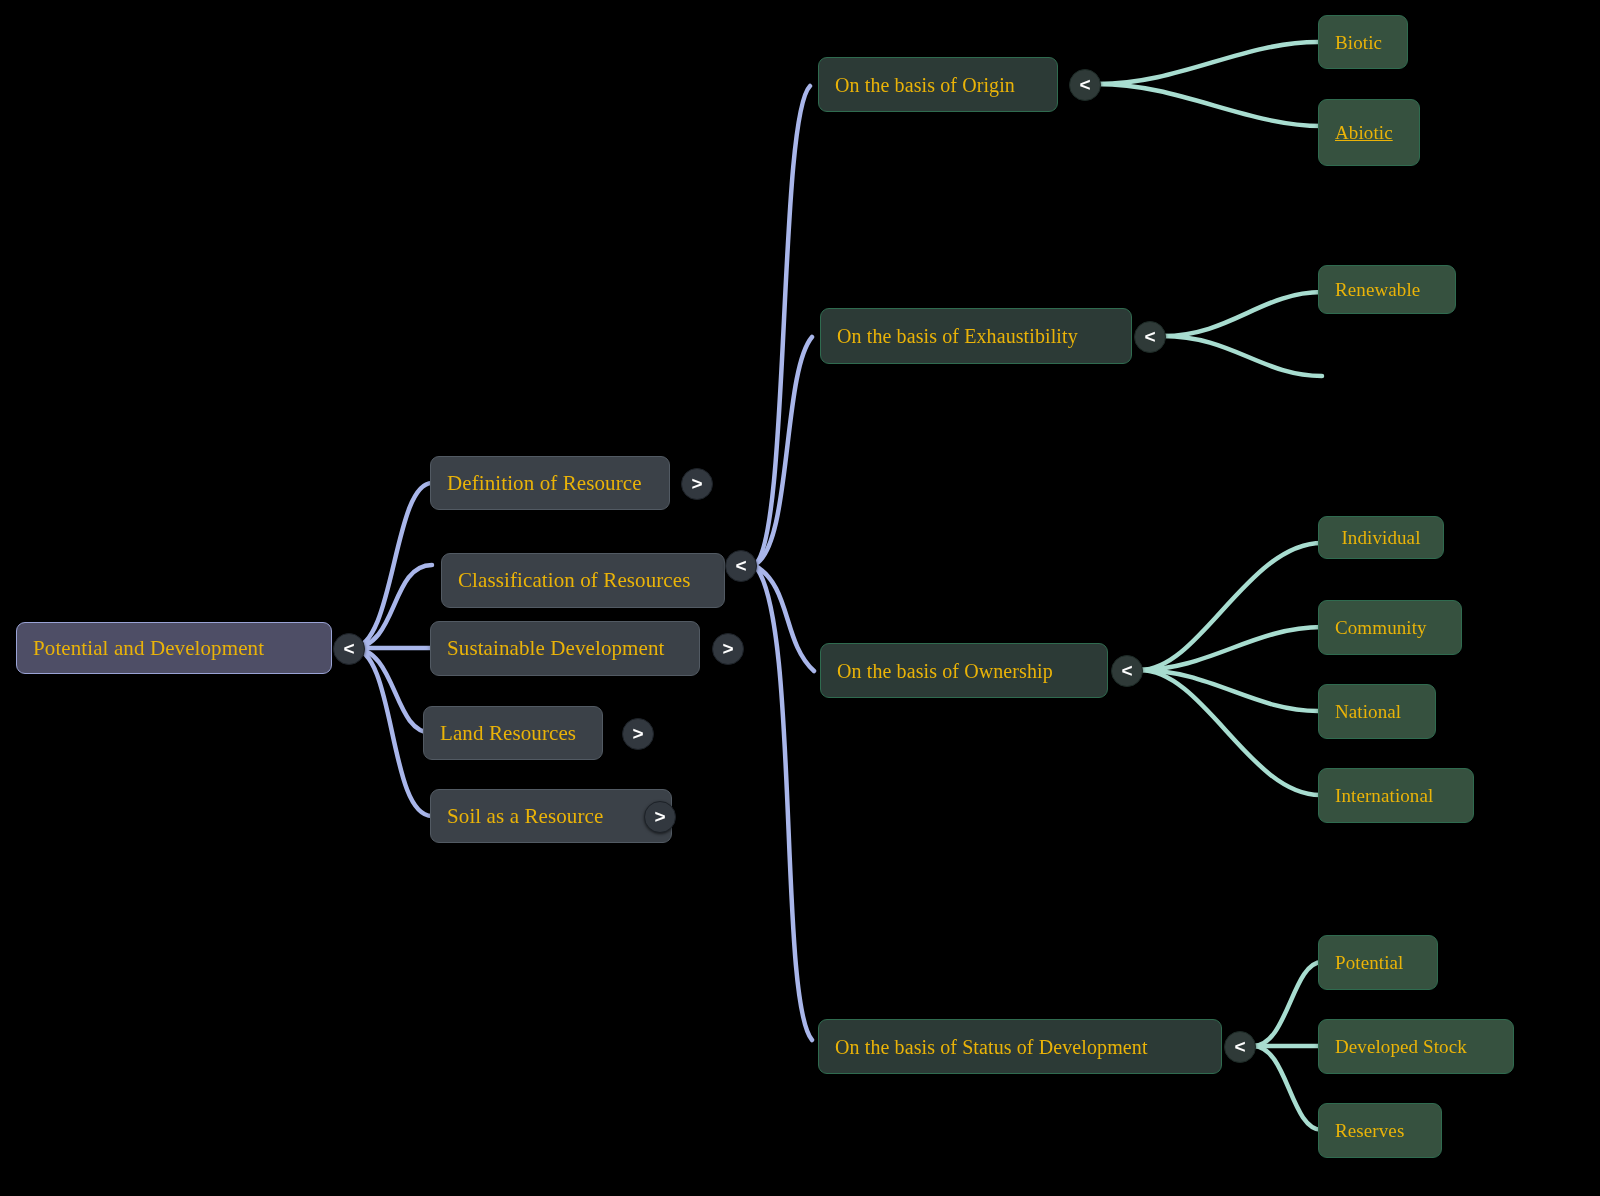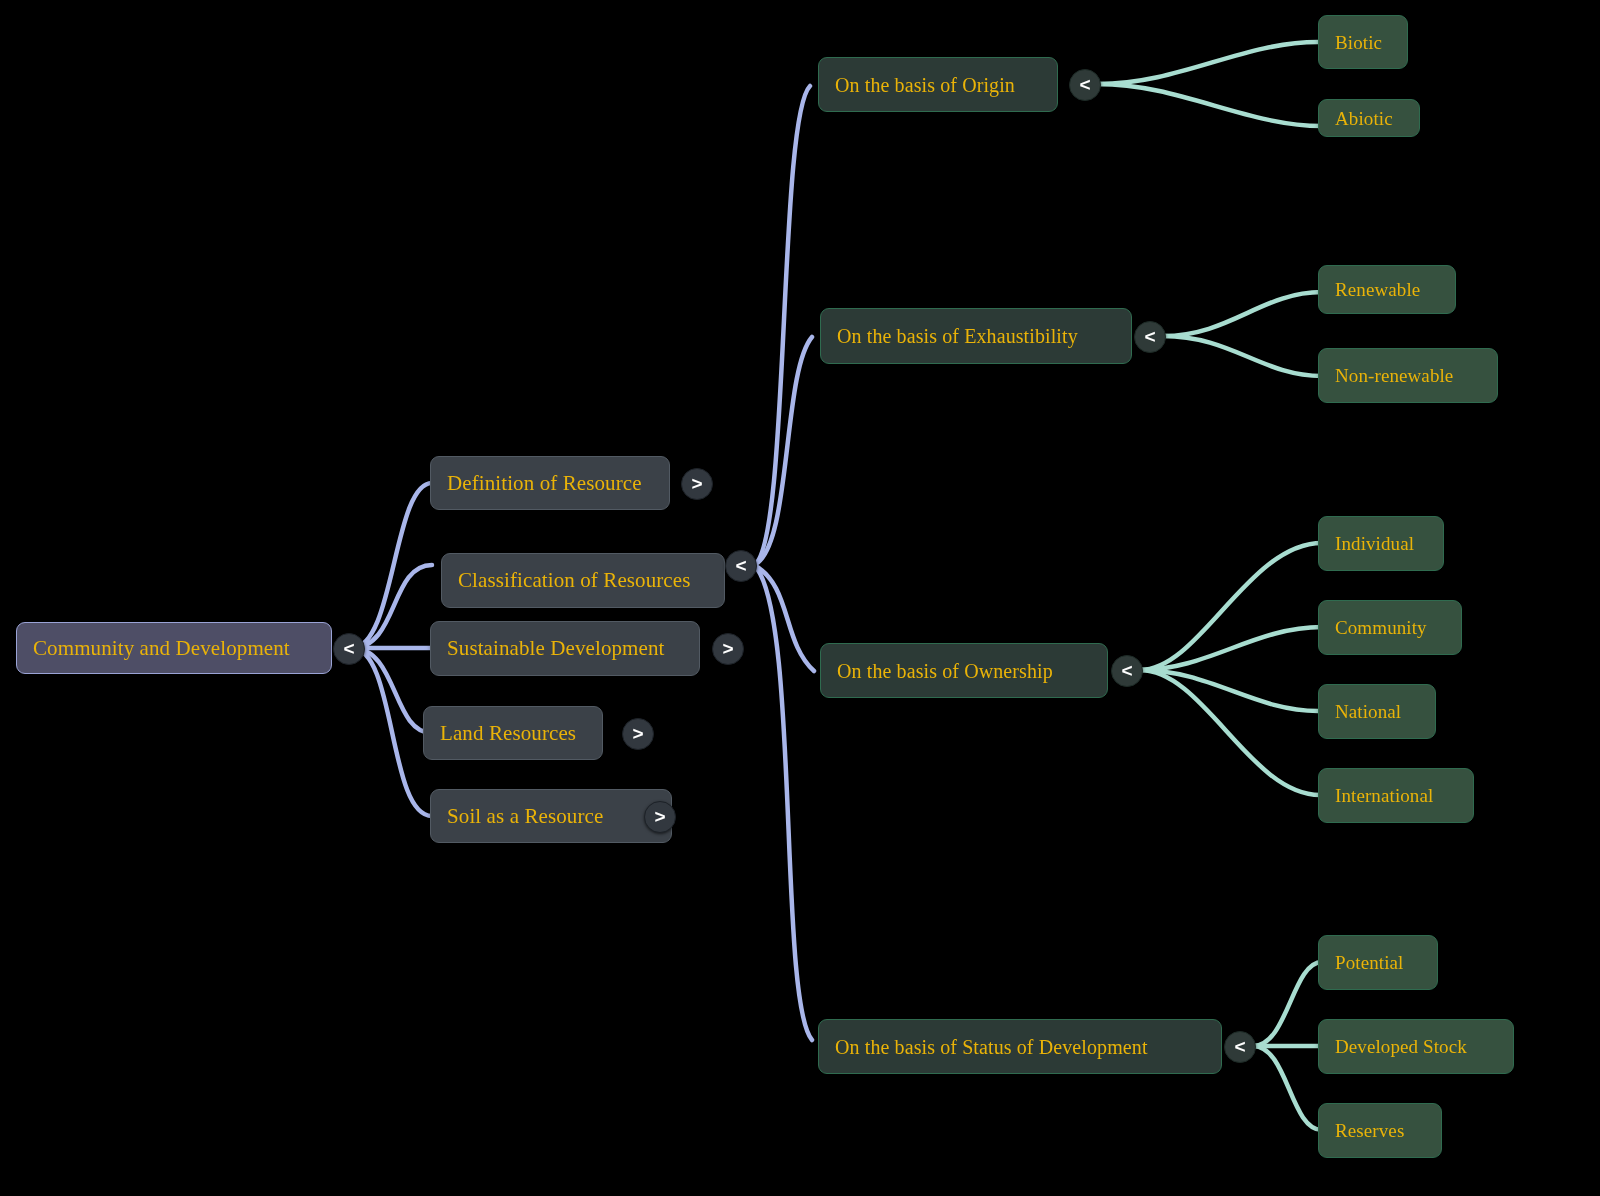--- a/index.html
+++ b/index.html
@@ -113,21 +113,21 @@
       <path d="M1140,670 C1208,670 1254,627 1322,627"></path>
       <path d="M1140,670 C1210,670 1254,711 1318,711"></path>
       <path d="M1140,670 C1204,670 1250,795 1320,795"></path>
       <path d="M1253,1046 C1288,1046 1292,962 1322,962"></path>
       <path d="M1253,1046 L1322,1046"></path>
       <path d="M1253,1046 C1288,1046 1290,1130 1322,1130"></path>
     </g>
   </svg>
 
   <div class="node lvl-root" style="left:16px; top:622px; width:316px; height:52px;">
-    <span class="node-label">Community and Development</span>
+    <span class="node-label">Potential and Development</span>
   </div>
   <div class="toggle" style="left:333px; top:633px;">
     <span class="toggle-glyph">&lt;</span>
   </div>
 
   <div class="node lvl-2" style="left:430px; top:456px; width:240px; height:54px;text-align:right;">
     <span class="node-label">Definition of Resource</span>
   </div>
   <div class="toggle" style="left:681px; top:468px;">
     <span class="toggle-glyph">&gt;</span>
@@ -185,32 +185,29 @@
   <div class="node lvl-3" style="left:818px; top:1019px; width:404px; height:55px;">
     <span class="node-label">On the basis of Status of Development</span>
   </div>
   <div class="toggle green-toggle" style="left:1224px; top:1031px;">
     <span class="toggle-glyph">&lt;</span>
   </div>
 
   <div class="node lvl-4" style="left:1318px; top:15px; width:90px; height:54px;">
     <span class="node-label">Biotic</span>
   </div>
-  <div class="node lvl-4" style="left:1318px; top:99px; width:102px; height:38px;">
+  <div class="node lvl-4" style="left:1318px; top:99px; width:102px; height:67px;text-decoration:underline;">
     <span class="node-label">Abiotic</span>
   </div>
 
   <div class="node lvl-4" style="left:1318px; top:265px; width:138px; height:49px;">
     <span class="node-label">Renewable</span>
   </div>
-  <div class="node lvl-4" style="left:1318px; top:348px; width:180px; height:55px;">
-    <span class="node-label">Non-renewable</span>
-  </div>
-
-  <div class="node lvl-4" style="left:1318px; top:516px; width:126px; height:55px;">
+
+  <div class="node lvl-4" style="left:1318px; top:516px; width:126px; height:43px;justify-content:center;">
     <span class="node-label">Individual</span>
   </div>
   <div class="node lvl-4" style="left:1318px; top:600px; width:144px; height:55px;">
     <span class="node-label">Community</span>
   </div>
   <div class="node lvl-4" style="left:1318px; top:684px; width:118px; height:55px;">
     <span class="node-label">National</span>
   </div>
   <div class="node lvl-4" style="left:1318px; top:768px; width:156px; height:55px;">
     <span class="node-label">International</span>

